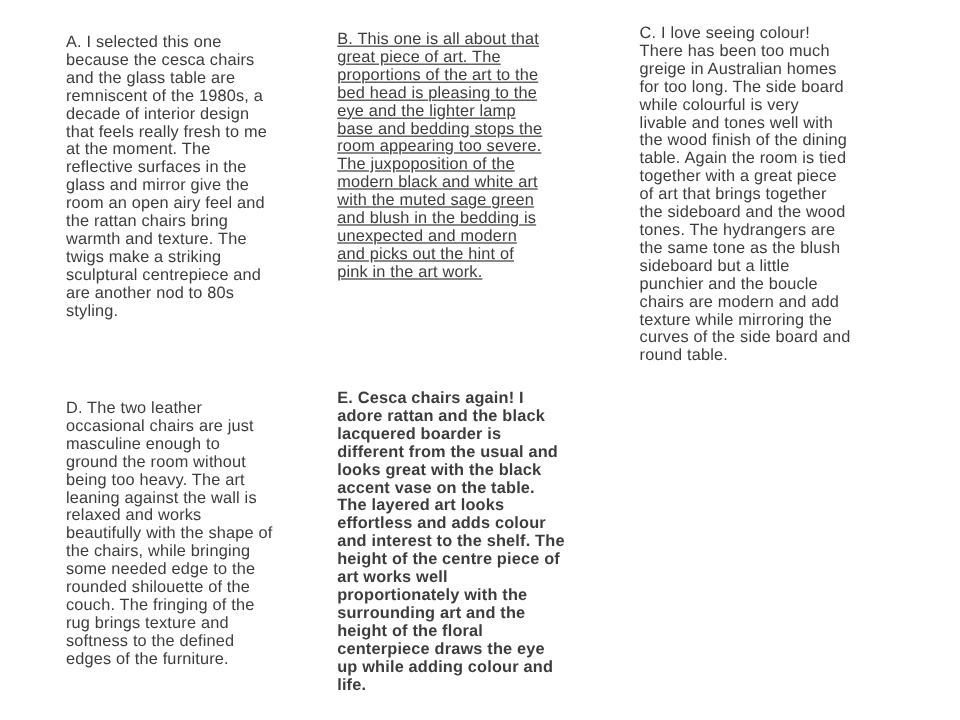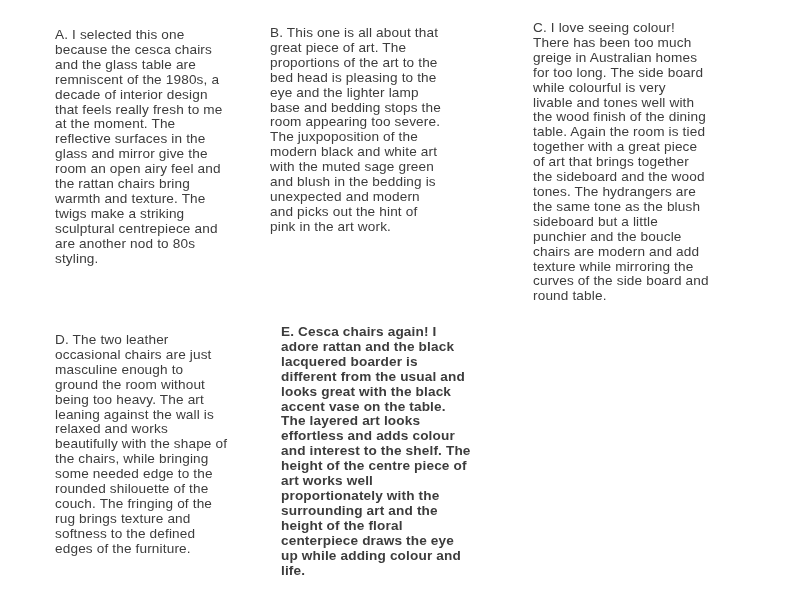--- a/index.html
+++ b/index.html
@@ -23,21 +23,21 @@
   .note {
     position: absolute;
     font-size: 13.6px;
     line-height: 14.9px;
     letter-spacing: 0.15px;
     color: #3c3c3c;
     white-space: pre-line;
     text-align: left;
   }
   .note-a { left: 55px;  top: 28px;  width: 218px; }
-  .note-b { left: 270px; top: 26px;  width: 218px; }
+  .note-b { left: 281px; top: 26px;  width: 218px; text-decoration: underline; }
   .note-c { left: 533px; top: 21px;  width: 222px; }
   .note-d { left: 55px;  top: 333px; width: 222px; }
   .note-e { left: 281px; top: 325px; width: 218px; font-weight: bold; }
 </style>
 </head>
 <body>
 
 <div class="page">
   <div class="note note-a">A. I selected this one
 because the cesca chairs

